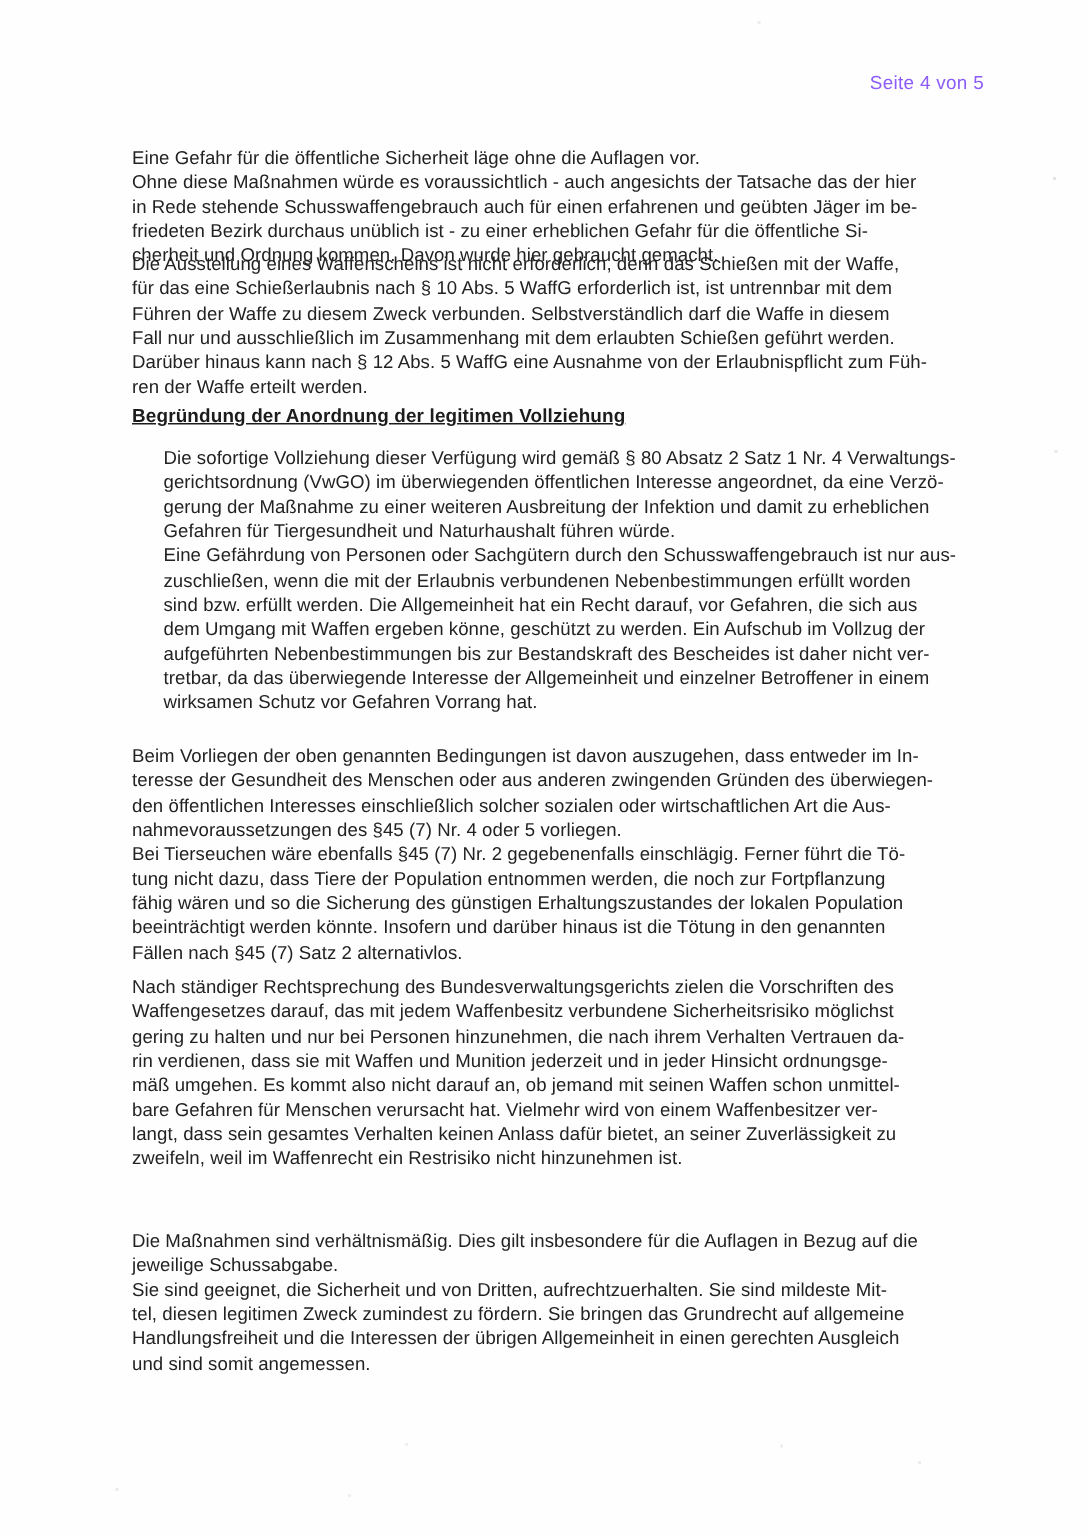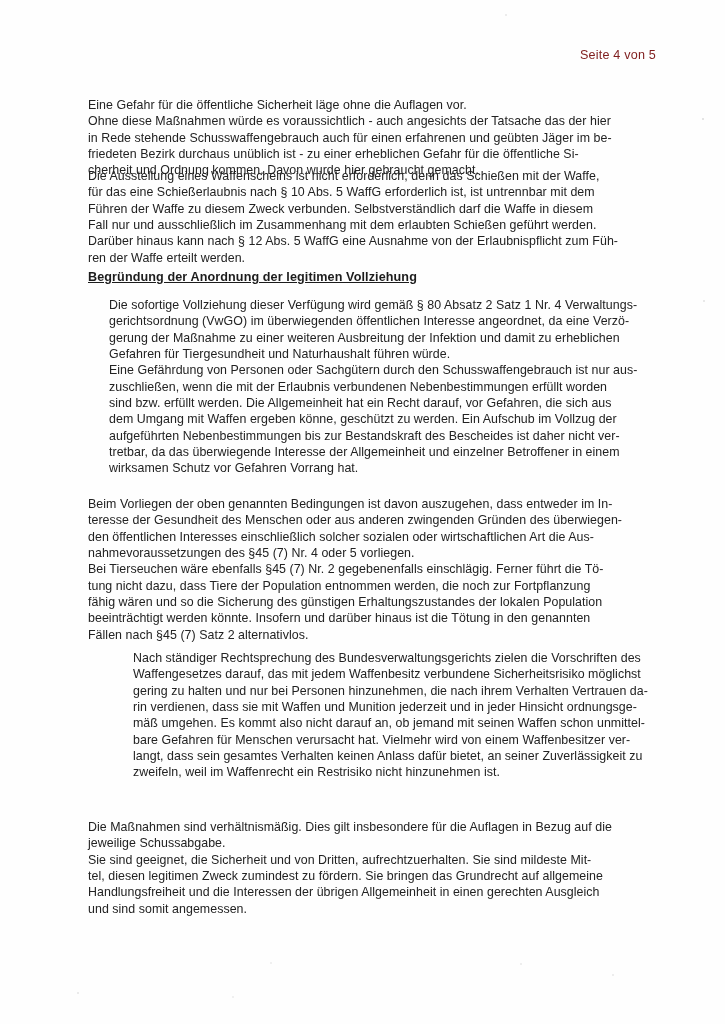--- a/index.html
+++ b/index.html
@@ -15,21 +15,21 @@
     overflow: hidden;
     font-family: "Liberation Sans", sans-serif;
     color: #232323;
   }
   .page-number {
     position: absolute;
     top: 48px;
     right: 69px;
     font-size: 12.6px;
     letter-spacing: 0.2px;
-    color: #7f1d1d;
+    color: #8b5cf6;
   }
   .block {
     position: absolute;
     left: 88px;
     width: 590px;
     font-size: 12.4px;
     line-height: 16.35px;
     letter-spacing: 0.05px;
     white-space: pre-line;
     color: #222222;
@@ -41,21 +41,21 @@
     left: 88px;
     top: 270px;
     font-size: 12.6px;
     font-weight: bold;
     text-decoration: underline;
     letter-spacing: 0.1px;
     color: #1c1c1c;
   }
   .p3 { top: 297px; margin-left: 21px; }
   .p4 { top: 496px; }
-  .p5 { top: 650px; margin-left: 45px; }
+  .p5 { top: 650px; }
   .p6 { top: 819px; }
   
   .speckles {
     position: absolute;
     top: 0; left: 0;
     width: 2px; height: 2px;
     background: transparent;
     box-shadow:
       505px 14px 0 0 #ececec,
       702px 118px 0 0 #e4e4e4,

